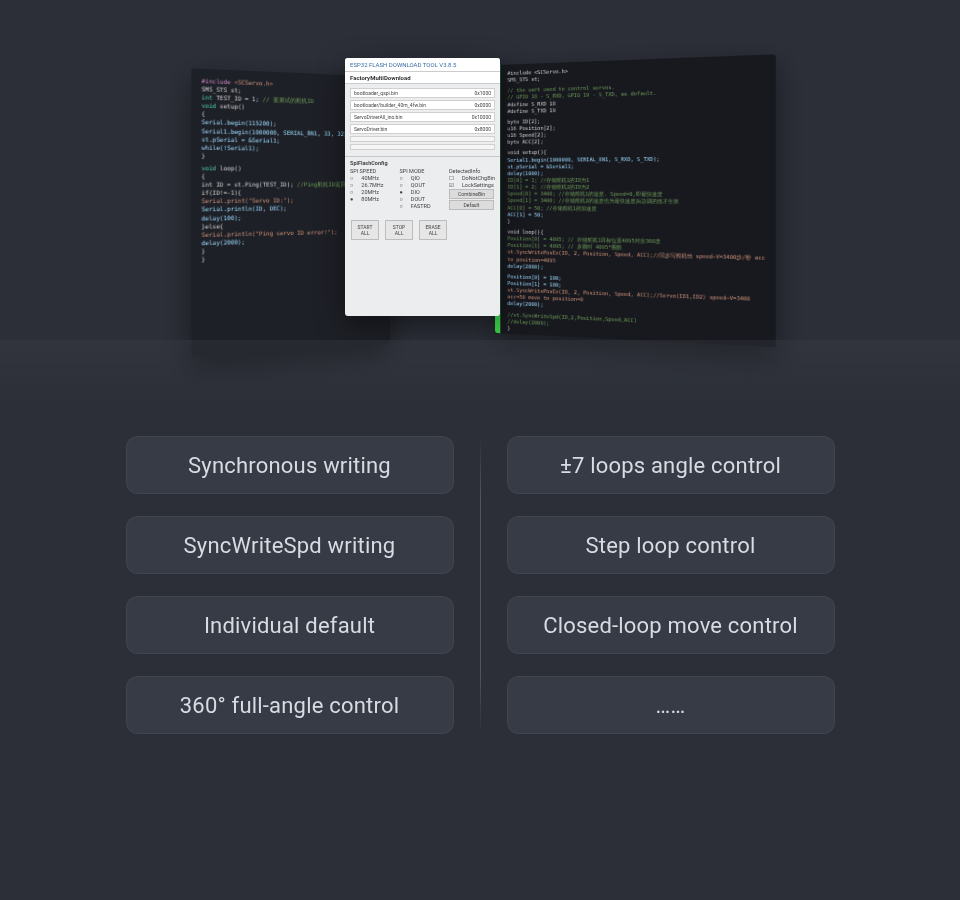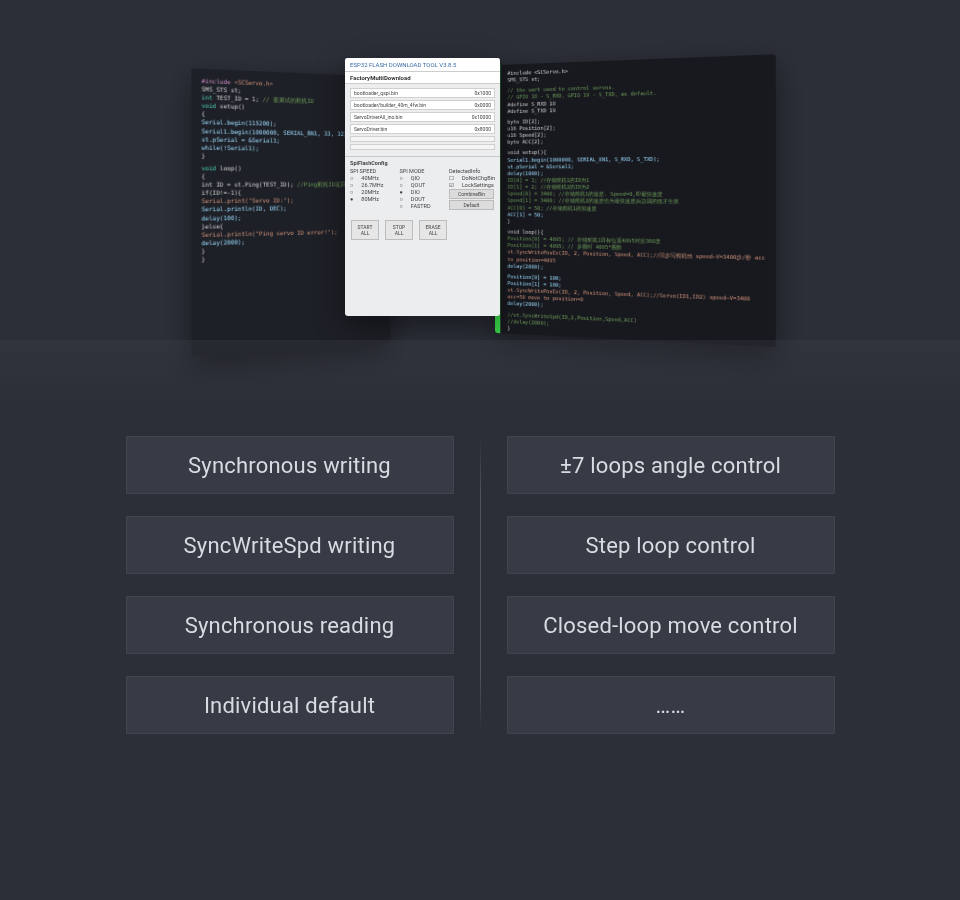--- a/index.html
+++ b/index.html
@@ -162,21 +162,21 @@
     padding: 0 26px;
   }
   .divider {
     width: 1px;
     background: linear-gradient(to bottom, rgba(255,255,255,0), rgba(255,255,255,0.18) 20%, rgba(255,255,255,0.18) 80%, rgba(255,255,255,0));
   }
   .pill {
     height: 58px;
     background: rgba(58,62,73,0.8);
     border: 1px solid rgba(255,255,255,0.05);
-    border-radius: 1px;
+    border-radius: 12px;
     display: flex;
     align-items: center;
     justify-content: center;
     font-size: 22px;
     color: #d8dbe2;
     letter-spacing: 0.2px;
   }
 </style>
 </head>
 <body>
@@ -326,24 +326,24 @@
 
 <div class="features">
   <div class="col">
     <div class="pill">
         <span>Synchronous writing</span>
       </div>
     <div class="pill">
         <span>SyncWriteSpd writing</span>
       </div>
     <div class="pill">
-        <span>Synchronous reading</span>
-      </div>
-    <div class="pill">
         <span>Individual default</span>
+      </div>
+    <div class="pill">
+        <span>360° full-angle control</span>
       </div>
   </div>
   <div class="divider"></div>
   <div class="col">
     <div class="pill">
         <span>±7 loops angle control</span>
       </div>
     <div class="pill">
         <span>Step loop control</span>
       </div>

